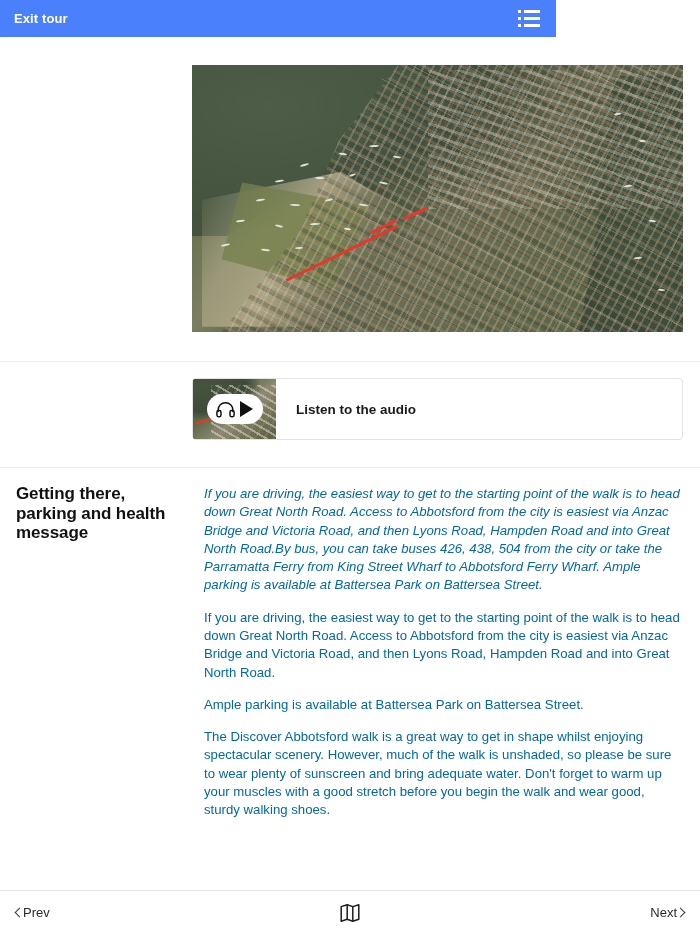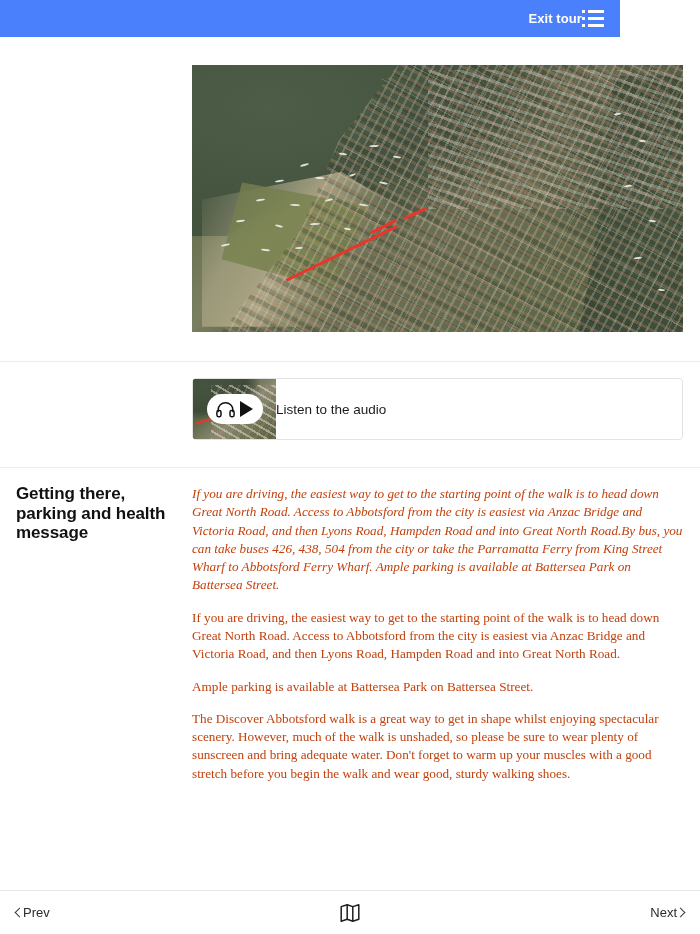--- a/index.html
+++ b/index.html
@@ -18,26 +18,26 @@
     width: 700px;
     height: 934px;
     overflow: hidden;
     background: #ffffff;
   }
 
   
   .topbar {
     position: absolute;
     top: 0; left: 0;
-    width: 620px;
+    width: 556px;
     height: 37px;
     background: #4a80fb;
     display: flex;
     align-items: center;
-    justify-content: flex-end;
+    justify-content: space-between;
     padding: 0 14px 0 14px;
   }
   .exit-tour {
     color: #ffffff;
     font-size: 13px;
     font-weight: bold;
     letter-spacing: .1px;
     line-height: 1;
     cursor: pointer;
   }
@@ -259,22 +259,23 @@
   .play-triangle {
     width: 0; height: 0;
     border-left: 13px solid #111111;
     border-top: 8px solid transparent;
     border-bottom: 8px solid transparent;
   }
   .audio-label {
     flex: 1;
     display: flex;
     align-items: center;
+    padding-left: 20px;
     font-size: 13.5px;
-    font-weight: normal;
+    font-weight: bold;
     color: #1a1a1a;
   }
 
   
   .content {
     position: absolute;
     top: 468px; left: 0;
     width: 700px;
     bottom: 44px;
     background: #ffffff;
@@ -291,25 +292,24 @@
     letter-spacing: -.1px;
   }
   .body-col {
     position: absolute;
     left: 192px;
     top: 17px;
     width: 491px;
     color: #222222;
   }
   .body-col p {
-    margin: 0 0 14px 0;
+    margin: 0 0 14px 12px;
     font-size: 13.2px;
     line-height: 1.385;
-    color: #c2410c;
-    font-family: Liberation Serif, serif;
+    color: #0369a1;
   }
   .body-col p.lead {
     font-style: italic;
   }
   .body-col h4 {
     margin: 0 0 8px 0;
     font-size: 13.2px;
     font-weight: bold;
     color: #111111;
     line-height: 1.385;

